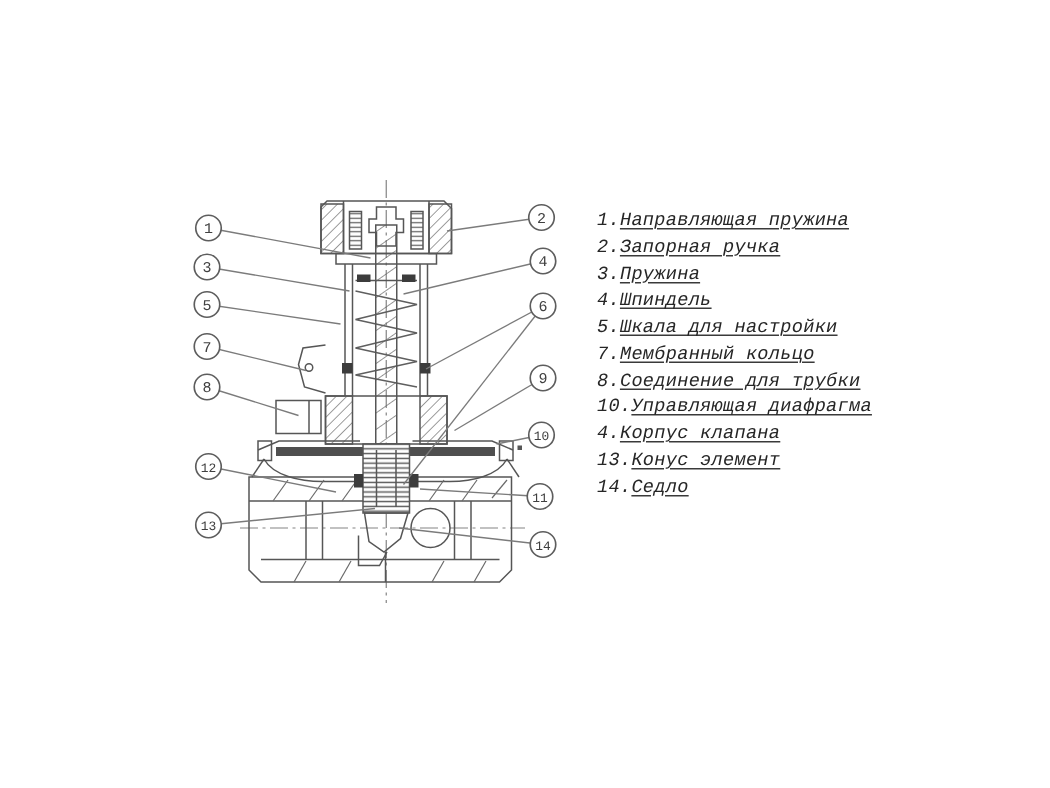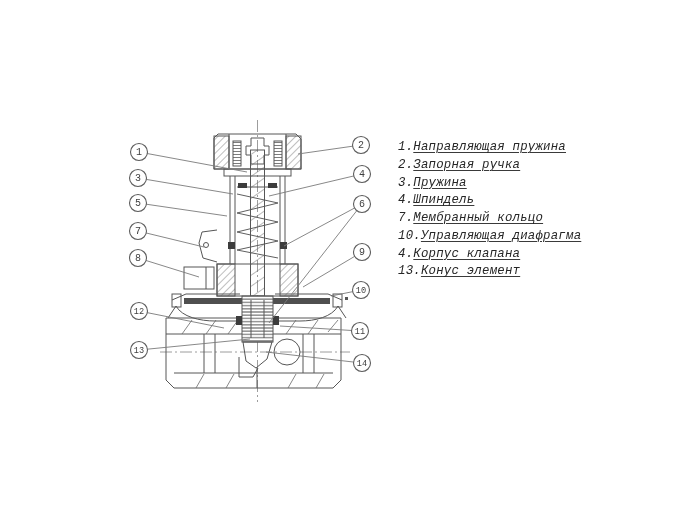--- a/index.html
+++ b/index.html
@@ -193,18 +193,21 @@
         <circle cx="362" cy="363" r="8.5" fill="#ffffff" stroke="#5d5d5d" stroke-width="1.1"></circle>
         <text x="362" y="366.4" text-anchor="middle" fill="#404040" font-size="8.6" font-family="&quot;Liberation Mono&quot;,&quot;DejaVu Sans Mono&quot;,monospace">14</text>
       </g>
   </svg>
 
   <div class="legend" style="color: rgb(38, 38, 38);">
       <div class="legend-row"><span class="legend-num">1.</span><span class="legend-label">Направляющая пружина</span></div>
       <div class="legend-row"><span class="legend-num">2.</span><span class="legend-label">Запорная ручка</span></div>
       <div class="legend-row"><span class="legend-num">3.</span><span class="legend-label">Пружина</span></div>
       <div class="legend-row"><span class="legend-num">4.</span><span class="legend-label">Шпиндель</span></div>
+      <div class="legend-row"><span class="legend-num">5.</span><span class="legend-label">Шкала для настройки</span></div>
       <div class="legend-row"><span class="legend-num">7.</span><span class="legend-label">Мембранный кольцо</span></div>
+      <div class="legend-row"><span class="legend-num">8.</span><span class="legend-label">Соединение для трубки</span></div>
       <div class="legend-row"><span class="legend-num">10.</span><span class="legend-label">Управляющая диафрагма</span></div>
       <div class="legend-row"><span class="legend-num">4.</span><span class="legend-label">Корпус клапана</span></div>
       <div class="legend-row"><span class="legend-num">13.</span><span class="legend-label">Конус элемент</span></div>
+      <div class="legend-row"><span class="legend-num">14.</span><span class="legend-label">Седло</span></div>
     </div>
 </div>
 
 </body></html>

